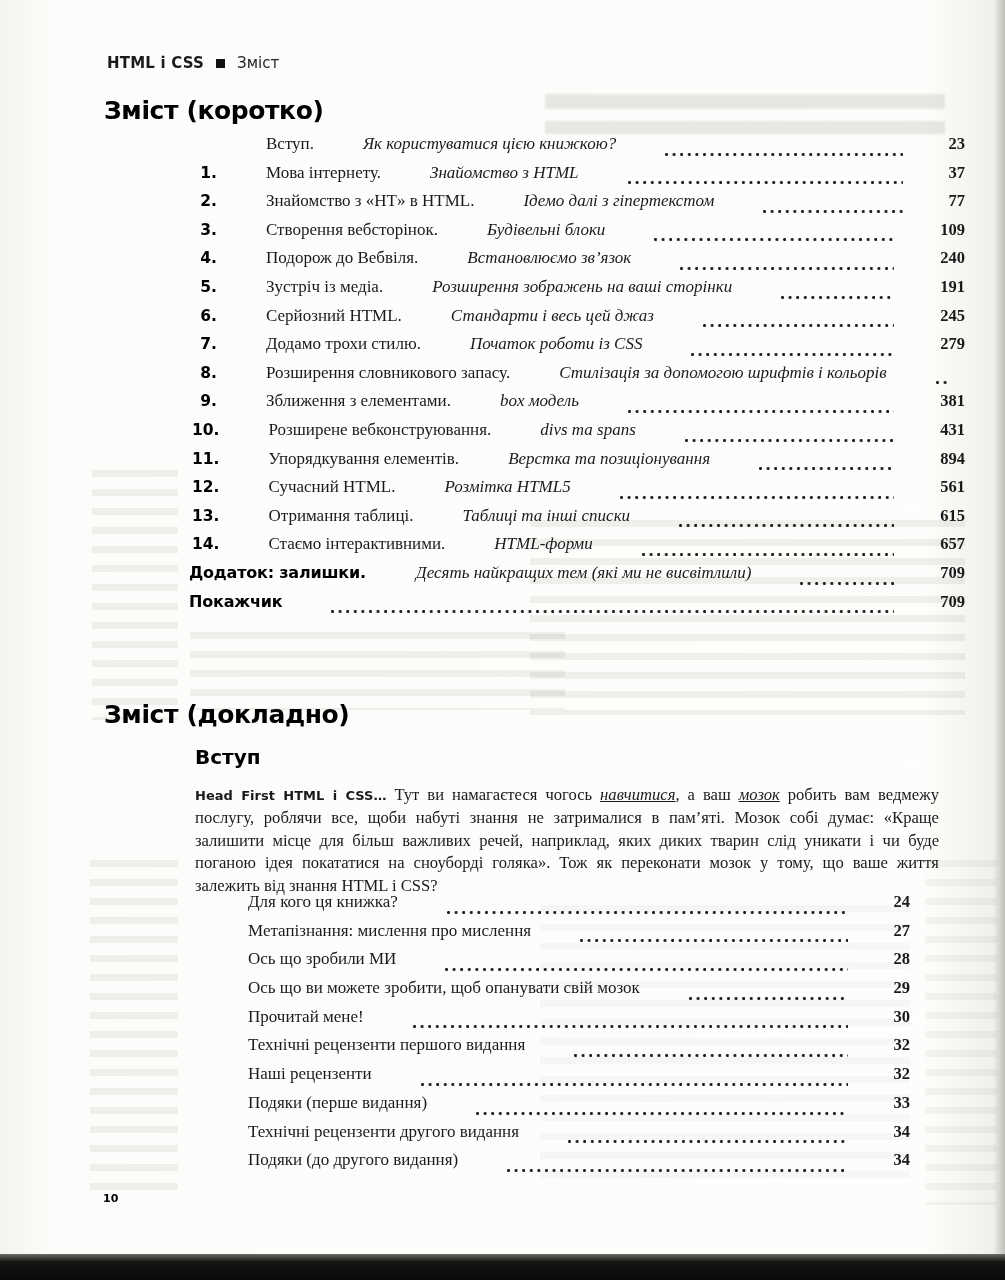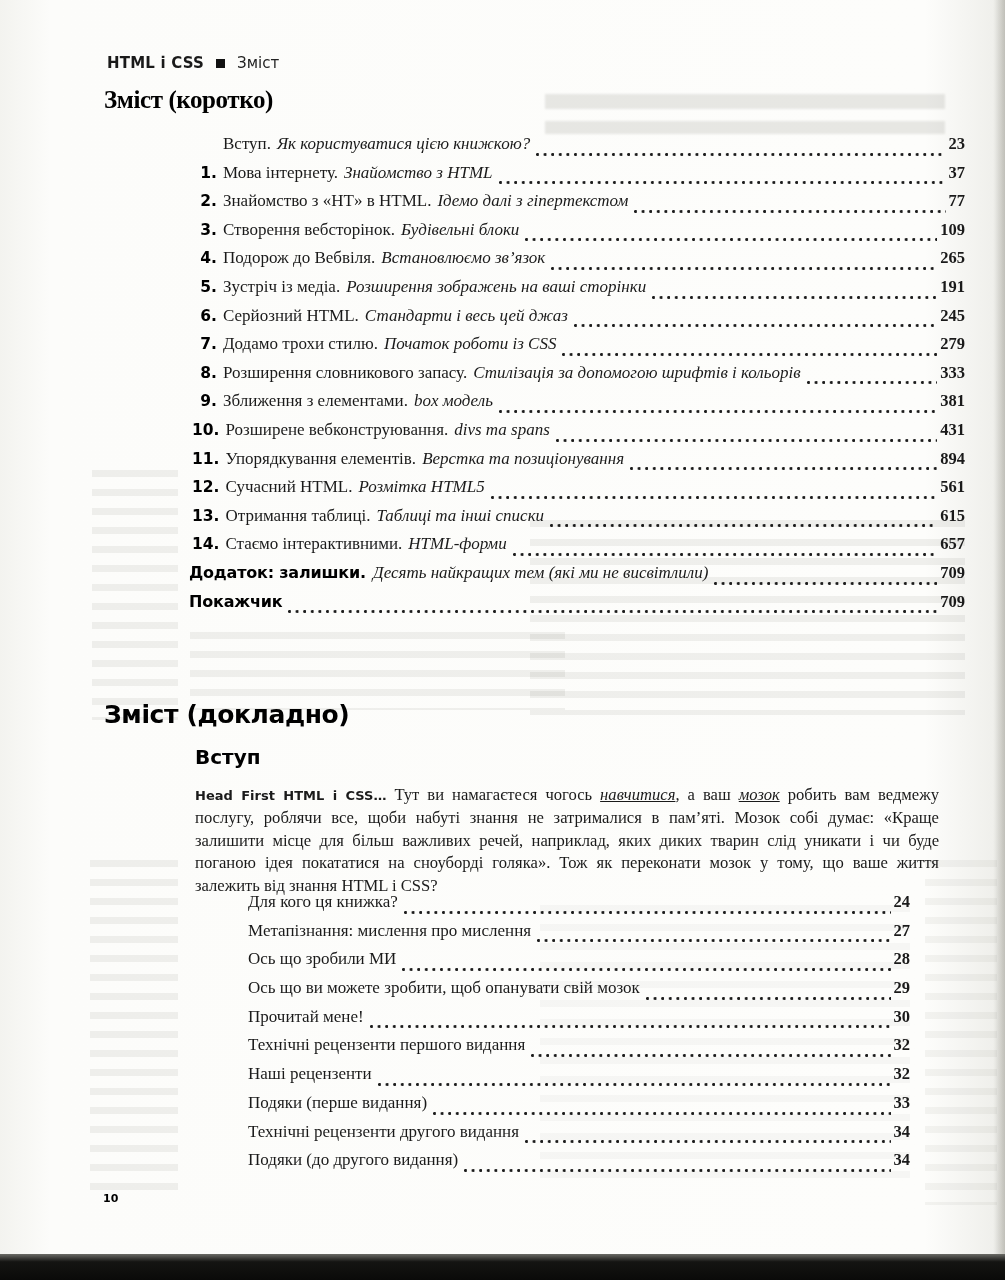--- a/index.html
+++ b/index.html
@@ -52,31 +52,31 @@
     width: 9px; height: 9px; background: #111; margin: 0 12px; flex: none;
   }
   .running-head .sect { font-weight: 400; color: #222; text-align: center; }
 
   
   .h-hand {
     position: absolute; left: 104px;
     font-family: "DejaVu Sans", sans-serif;
     font-weight: 800; font-size: 25px; letter-spacing: -0.4px; color: #000;
   }
-  .h1-short { top: 86px; font-family: Liberation Serif, serif; }
+  .h1-short { top: 96px; }
   .h1-detail { top: 700px; }
 
   
   .toc-short {
     position: absolute; left: 105px; top: 134px; width: 860px;
   }
   .toc-row {
     display: flex; align-items: baseline;
     height: 28.6px; white-space: nowrap; overflow: hidden;
-    font-size: 17px; padding-left: 87px; box-sizing: border-box;
+    font-size: 17px; padding-left: 87px; box-sizing: border-box; gap: 43px;
   }
   .toc-row.flush { padding-left: 84px; }
   .num {
     flex: 0 0 31px; box-sizing: border-box; text-align: right; padding-right: 6px;
     font-family: "DejaVu Sans", sans-serif; font-weight: 800; font-size: 15.5px; color: #000;
   }
   .t-roman { flex: none; }
   .t-italic { flex: none; font-style: italic; margin-left: 6px; }
   .t-hand {
     flex: none;
@@ -172,21 +172,21 @@
         <span class="t-italic">Будівельні блоки</span>
         <span class="leader"></span>
         <span class="pg">109</span>
       </div>
 
       <div class="toc-row">
         <span class="num">4.</span>
         <span class="t-roman">Подорож до Вебвіля.</span>
         <span class="t-italic">Встановлюємо зв’язок</span>
         <span class="leader"></span>
-        <span class="pg">265</span>
+        <span class="pg">240</span>
       </div>
 
       <div class="toc-row">
         <span class="num">5.</span>
         <span class="t-roman">Зустріч із медіа.</span>
         <span class="t-italic">Розширення зображень на ваші сторінки</span>
         <span class="leader"></span>
         <span class="pg">191</span>
       </div>
 

